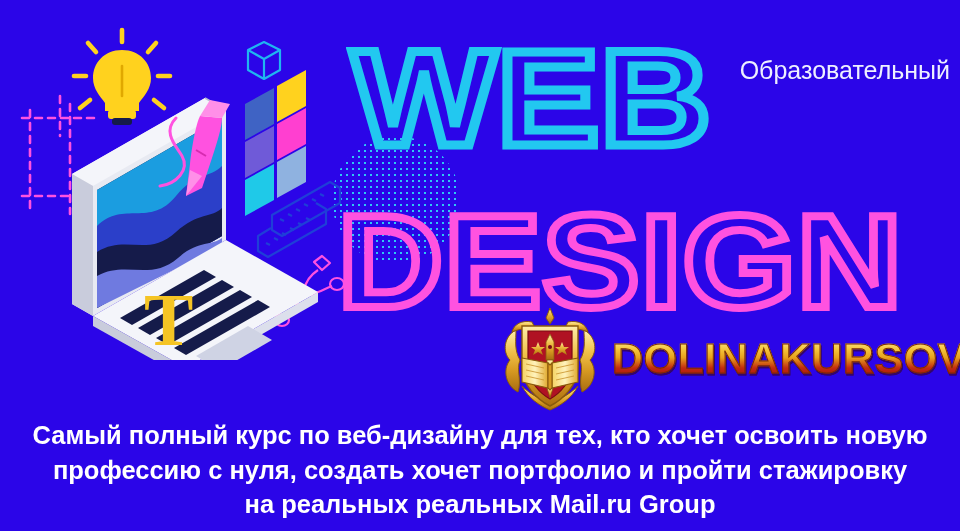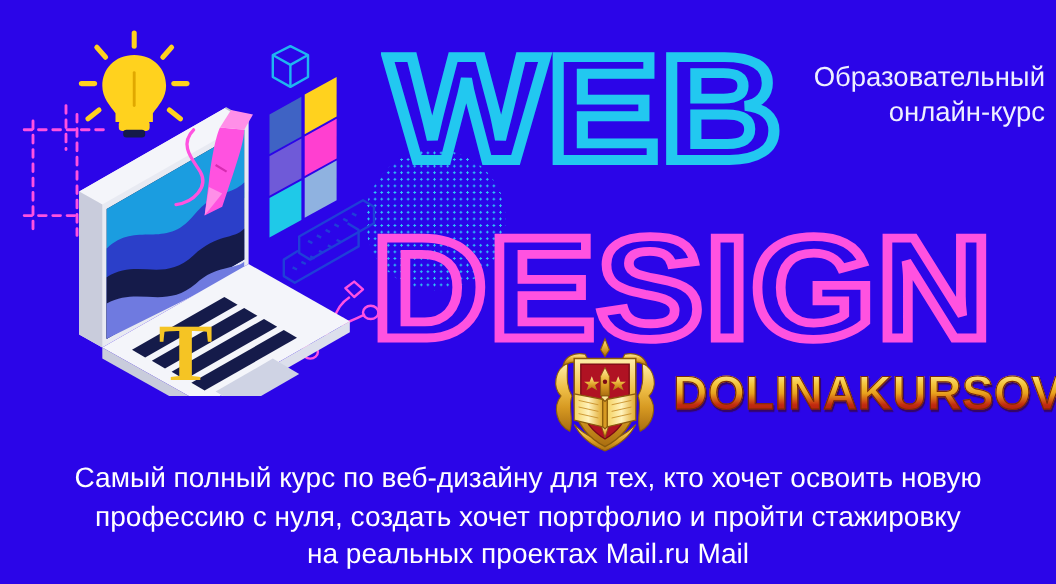--- a/index.html
+++ b/index.html
@@ -57,21 +57,21 @@
     color:#eef0ff;
     font-size:25px; line-height:1.28;
     font-weight:400;
     text-align:right;
   }
 
   
   #caption{
     position:absolute; left:0; top:418px; width:960px;
     text-align:center; color:#ffffff;
-    font-size:25.5px; line-height:1.36; font-weight:400;
+    font-size:25.5px; line-height:1.36; font-weight:700;
     padding:0 8px;
   }
   #caption .cap-line{ display:block; white-space:nowrap; }
 
   
   #watermark{
     position:absolute; left:492px; top:300px;
     display:flex; align-items:center; gap:4px;
   }
   #watermark-text{
@@ -197,21 +197,20 @@
 
     <text x="144" y="345" fill="#f5c424" font-family="'Liberation Serif','DejaVu Serif',serif" font-size="74" font-weight="700">T</text>
   </svg>
 
   <div class="wordmark" id="word-web">WEB</div>
 
   <div class="wordmark" id="word-design">DESIGN</div>
 
   <div id="kicker">
     <div>Образовательный</div>
-    <div>онлайн-курс</div>
   </div>
 
   <div id="watermark">
 
     <svg width="116" height="116" viewBox="0 0 116 116">
       <defs>
         <linearGradient id="goldGrad" x1="0" y1="0" x2="0" y2="1">
           <stop offset="0%" stop-color="#ffeeaa"></stop>
           <stop offset="35%" stop-color="#f0c14a"></stop>
           <stop offset="65%" stop-color="#d79a22"></stop>
@@ -260,16 +259,16 @@
         <path d="M64 80 L82 76" stroke="#c8902a" stroke-width=".8"></path>
       </g>
     </svg>
 
     <div id="watermark-text">DOLINAKURSOV</div>
   </div>
 
   <div id="caption">
     <span class="cap-line">Самый полный курс по веб-дизайну для тех, кто хочет освоить новую</span>
     <span class="cap-line">профессию с нуля, создать хочет портфолио и пройти стажировку</span>
-    <span class="cap-line">на реальных проектах Mail.ru Mail</span>
+    <span class="cap-line">на реальных реальных Mail.ru Group</span>
   </div>
 
 </div>
 
 </body></html>

